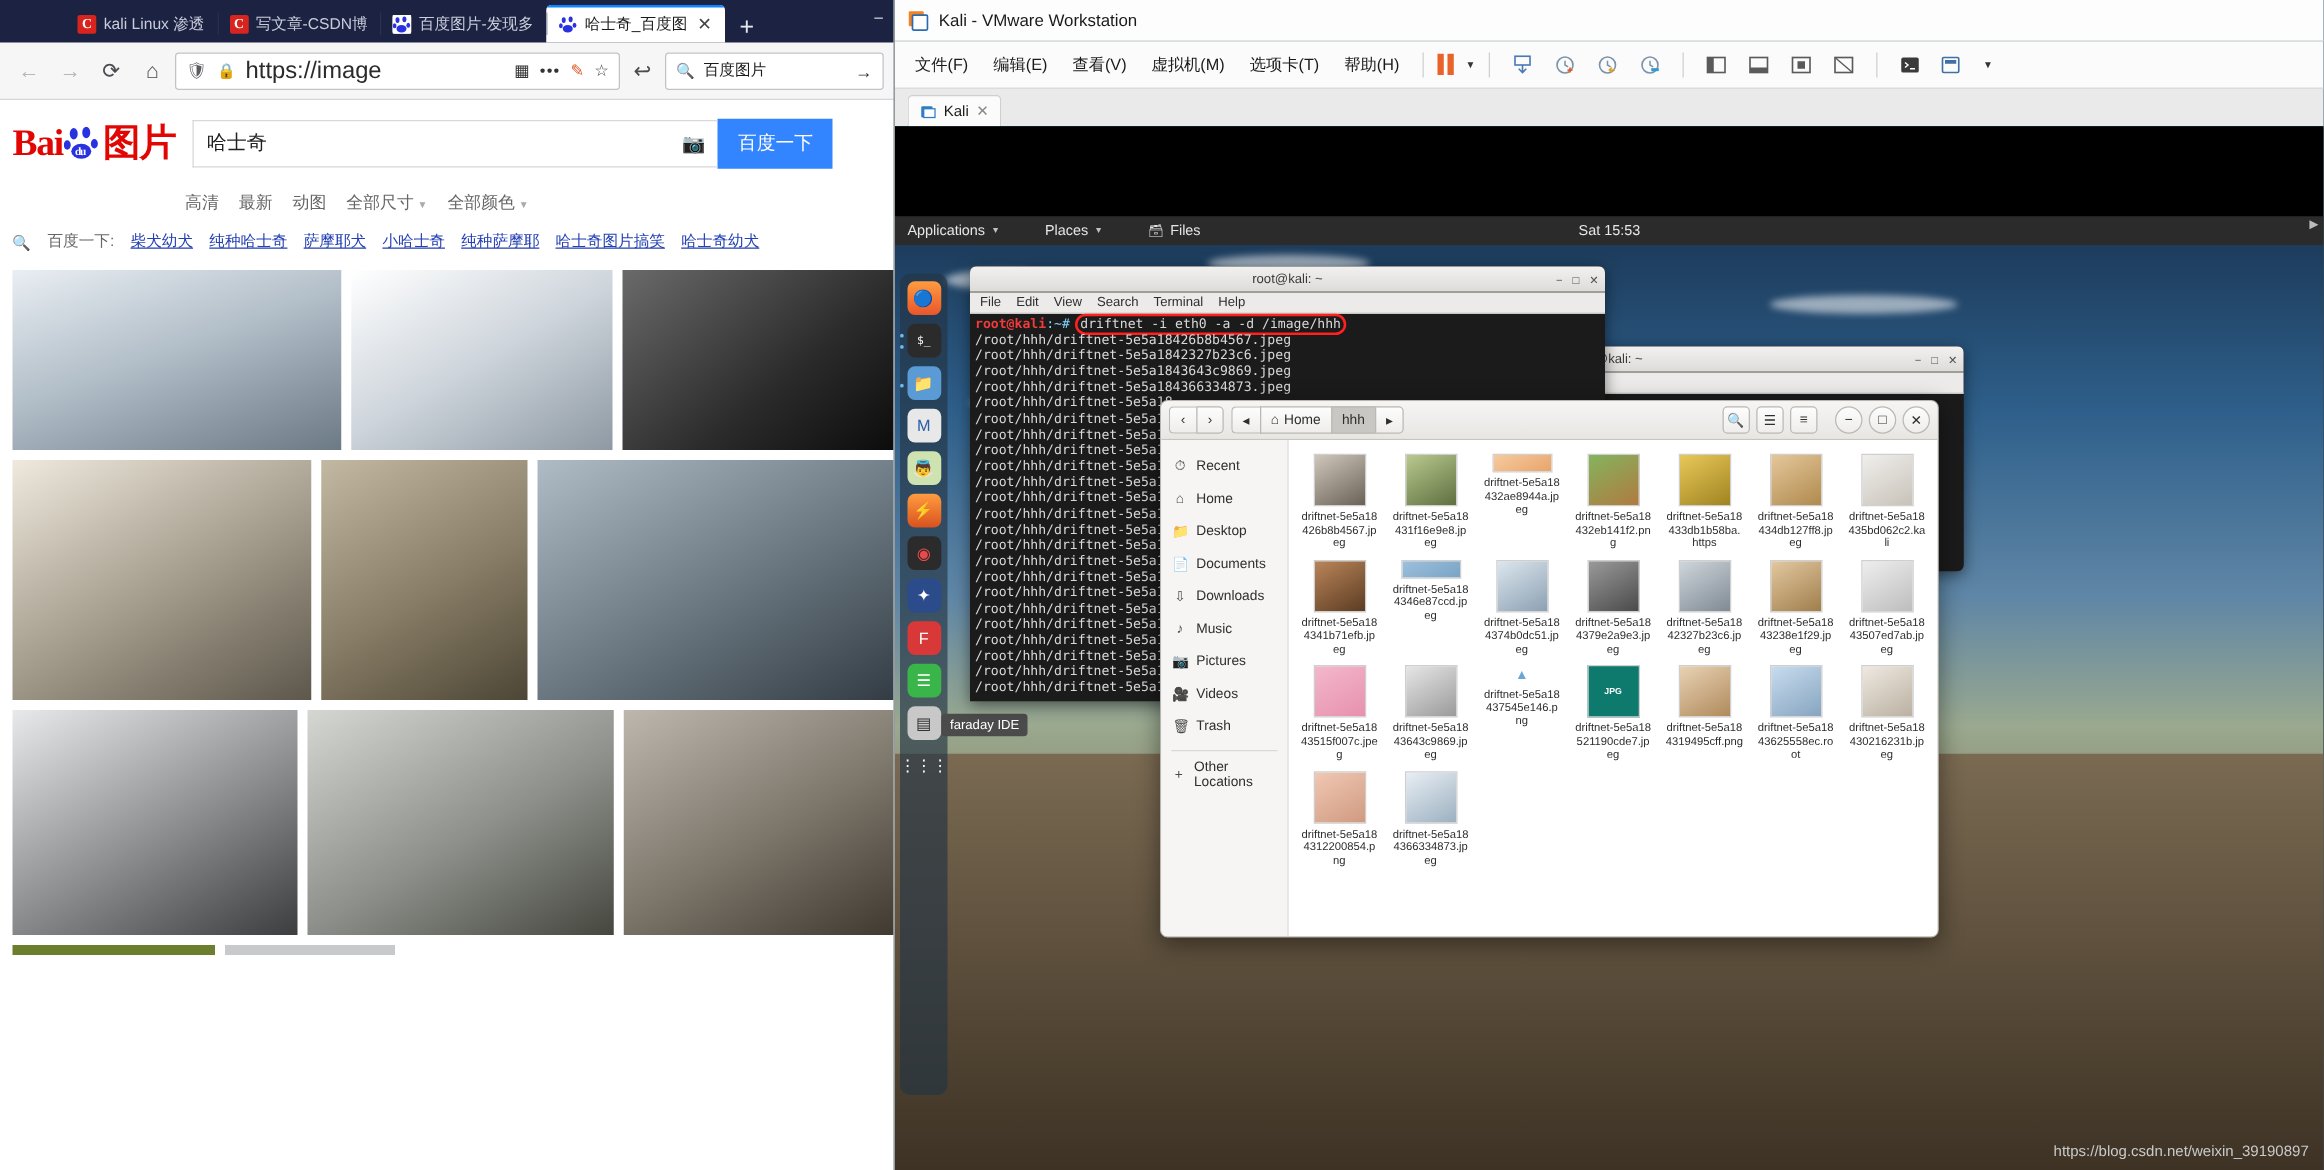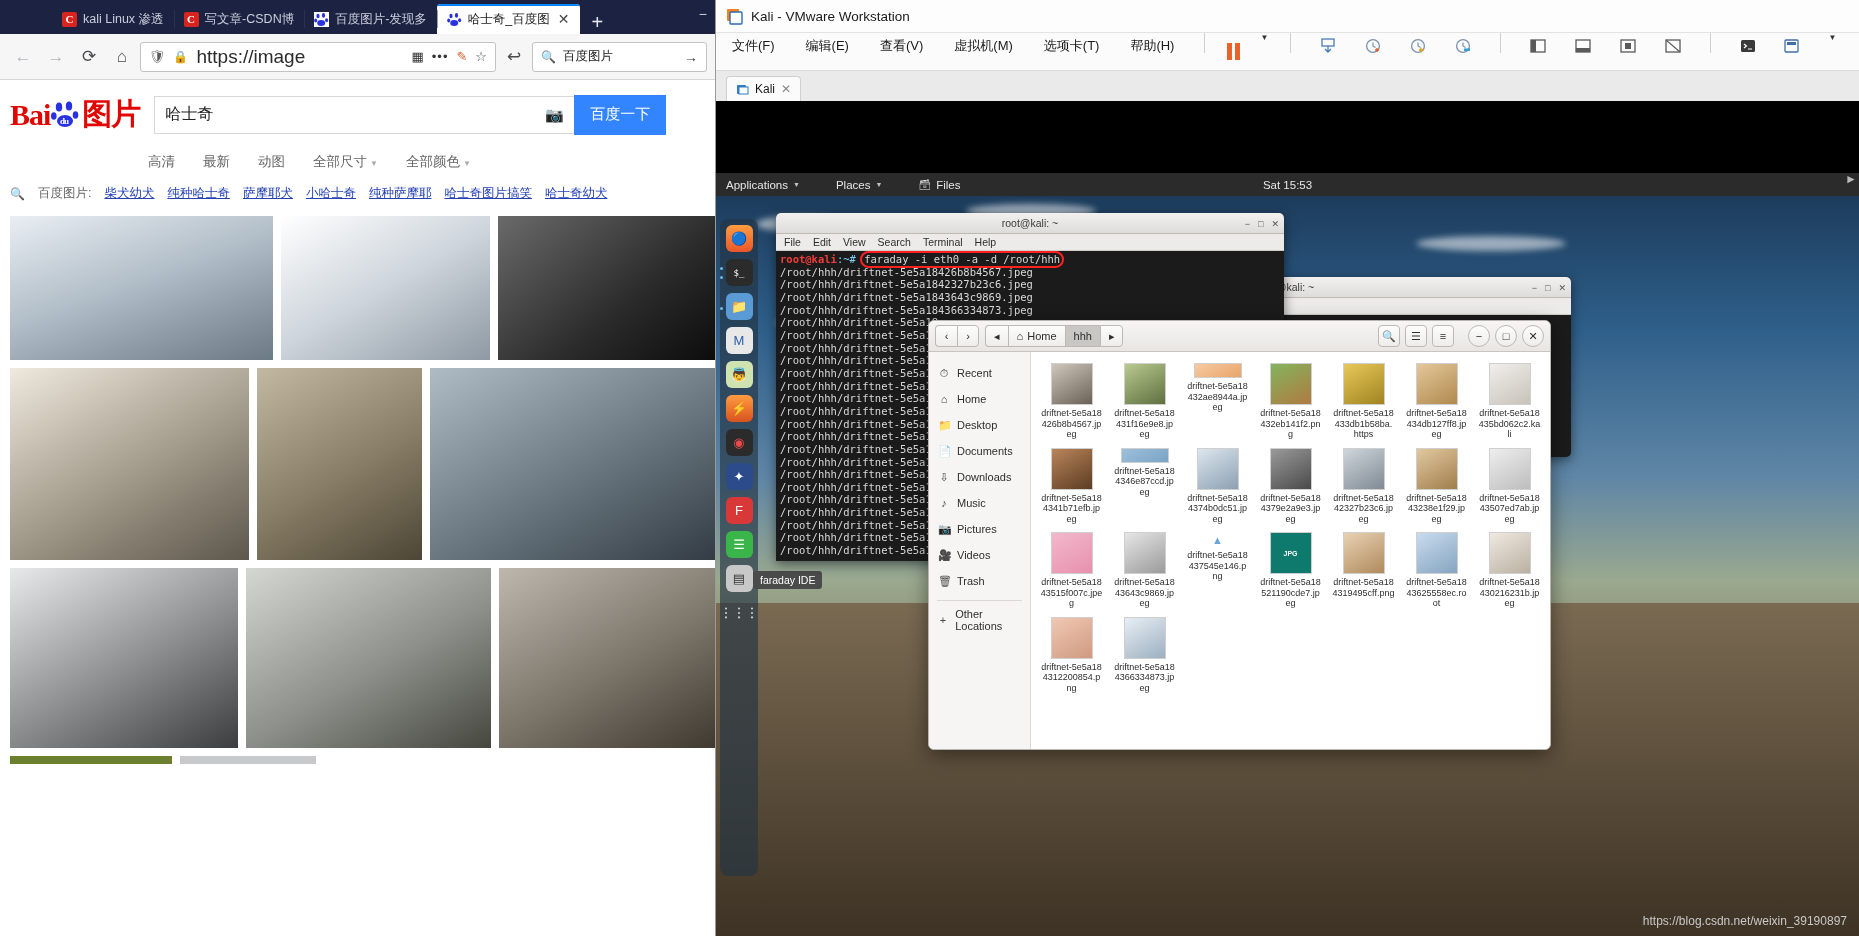--- a/index.html
+++ b/index.html
@@ -45,39 +45,39 @@
   .bd-logo { font-family:"Liberation Serif", serif; font-weight:bold; font-size:30px; letter-spacing:-1px;
              display:flex; align-items:center; }
   .bd-logo .b1 { color:#e10602; }
   .bd-logo .b3 { color:#e10602; }
   .bd-searchwrap { display:flex; align-items:center; }
   .bd-input { width:420px; height:38px; border:1px solid #d8d8d8; border-right:none; display:flex; align-items:center;
               padding:0 10px; font-size:16px; color:#222; position:relative; }
   .bd-cam { position:absolute; right:10px; color:#999; font-size:15px; }
   .bd-btn { width:92px; height:40px; background:#3385ff; color:#fff; font-size:15px;
             display:flex; align-items:center; justify-content:center; }
-  .bd-filters { display:flex; gap:28px; padding:18px 0 0 148px; font-size:13.5px; color:#666; }
+  .bd-filters { display:flex; gap:16px; padding:18px 0 0 148px; font-size:13.5px; color:#666; }
   .bd-filters span .caret { font-size:8px; color:#aaa; margin-left:3px; }
   .bd-related { display:flex; align-items:center; gap:13px; padding:14px 0 10px 10px; font-size:12.5px; color:#666;
                 white-space:nowrap; overflow:hidden; }
   .bd-related .rl { color:#2440b3;text-decoration:underline; }
   .bd-related .rmag { color:#999; font-size:12px; }
 
   .bd-grid { position:relative; padding:4px 0 0 10px; }
   .bd-row { display:flex; gap:8px; margin-bottom:8px; }
   .thumb { position:relative; overflow:hidden; background:#ddd; }
 
   
   #vmware { position:absolute; left:715px; top:0; width:1144px; height:936px; background:#0c4a6e;
             border-left:1px solid #9a9a9a; overflow:hidden; }
   .vm-title { height:33px; background:#fdfdfd; display:flex; align-items:center; gap:8px; padding:0 10px;
               border-bottom:1px solid #e3e3e3; }
   .vm-title-text { font-size:13.5px; color:#1a1a1a; }
   .vm-ico { width:17px; height:17px; position:relative; }
-  .vm-menu { height:38px; background:#fbfbfb; display:flex; gap:15px; padding:0 8px;
+  .vm-menu { height:38px; background:#fbfbfb; display:flex; align-items:center; gap:4px; padding:0 8px;
              border-bottom:1px solid #dcdcdc; }
   .vm-menu-item { font-size:13px; color:#1a1a1a; padding:4px 8px; white-space:nowrap; }
   .vm-sep { width:1px; height:20px; background:#cfcfcf; margin:0 7px; }
   .vm-pause { display:flex; gap:3px; align-items:center; }
   .vm-pause i { display:block; width:5px; height:17px; background:#e8622a; }
   .vm-caret { font-size:8px; color:#333; margin-left:5px; }
   .vm-tbtn { width:30px; height:26px; display:flex; align-items:center; justify-content:center; }
   .vm-tabbar { height:30px; background:#eaeaea; display:flex; align-items:flex-end; padding-left:10px; }
   .vm-tab { height:25px; background:#fbfbfb; border:1px solid #cfcfcf; border-bottom:none; border-radius:4px 4px 0 0;
             display:flex; align-items:center; gap:6px; padding:0 9px; font-size:12px; color:#1a1a1a; }
@@ -248,21 +248,21 @@
     <div class="bd-filters">
       <span><span>高清</span></span>
       <span><span>最新</span></span>
       <span><span>动图</span></span>
       <span><span>全部尺寸</span><span class="caret">▼</span></span>
       <span><span>全部颜色</span><span class="caret">▼</span></span>
     </div>
 
     <div class="bd-related">
       <span class="rmag">🔍</span>
-      <span>百度图片:</span>
+      <span>百度一下:</span>
       <span class="rl">柴犬幼犬</span>
       <span class="rl">纯种哈士奇</span>
       <span class="rl">萨摩耶犬</span>
       <span class="rl">小哈士奇</span>
       <span class="rl">纯种萨摩耶</span>
       <span class="rl">哈士奇图片搞笑</span>
       <span class="rl">哈士奇幼犬</span>
     </div>
 
     <div class="bd-grid">
@@ -473,21 +473,21 @@
         <span>File</span>
         <span>Edit</span>
         <span>View</span>
         <span>Search</span>
         <span>Terminal</span>
         <span>Help</span>
       </div>
       <div class="term-body">
         <div>
           <span class="prompt-user">root@kali</span><span class="prompt-path">:~#</span>
-          <span class="cmd-hl">faraday -i eth0 -a -d /root/hhh</span>
+          <span class="cmd-hl">driftnet -i eth0 -a -d /image/hhh</span>
         </div>
         <div>/root/hhh/driftnet-5e5a18426b8b4567.jpeg</div>
         <div>/root/hhh/driftnet-5e5a1842327b23c6.jpeg</div>
         <div>/root/hhh/driftnet-5e5a1843643c9869.jpeg</div>
         <div>/root/hhh/driftnet-5e5a184366334873.jpeg</div>
         <div>/root/hhh/driftnet-5e5a18</div>
         <div>/root/hhh/driftnet-5e5a18</div>
         <div>/root/hhh/driftnet-5e5a18</div>
         <div>/root/hhh/driftnet-5e5a18</div>
         <div>/root/hhh/driftnet-5e5a18</div>

